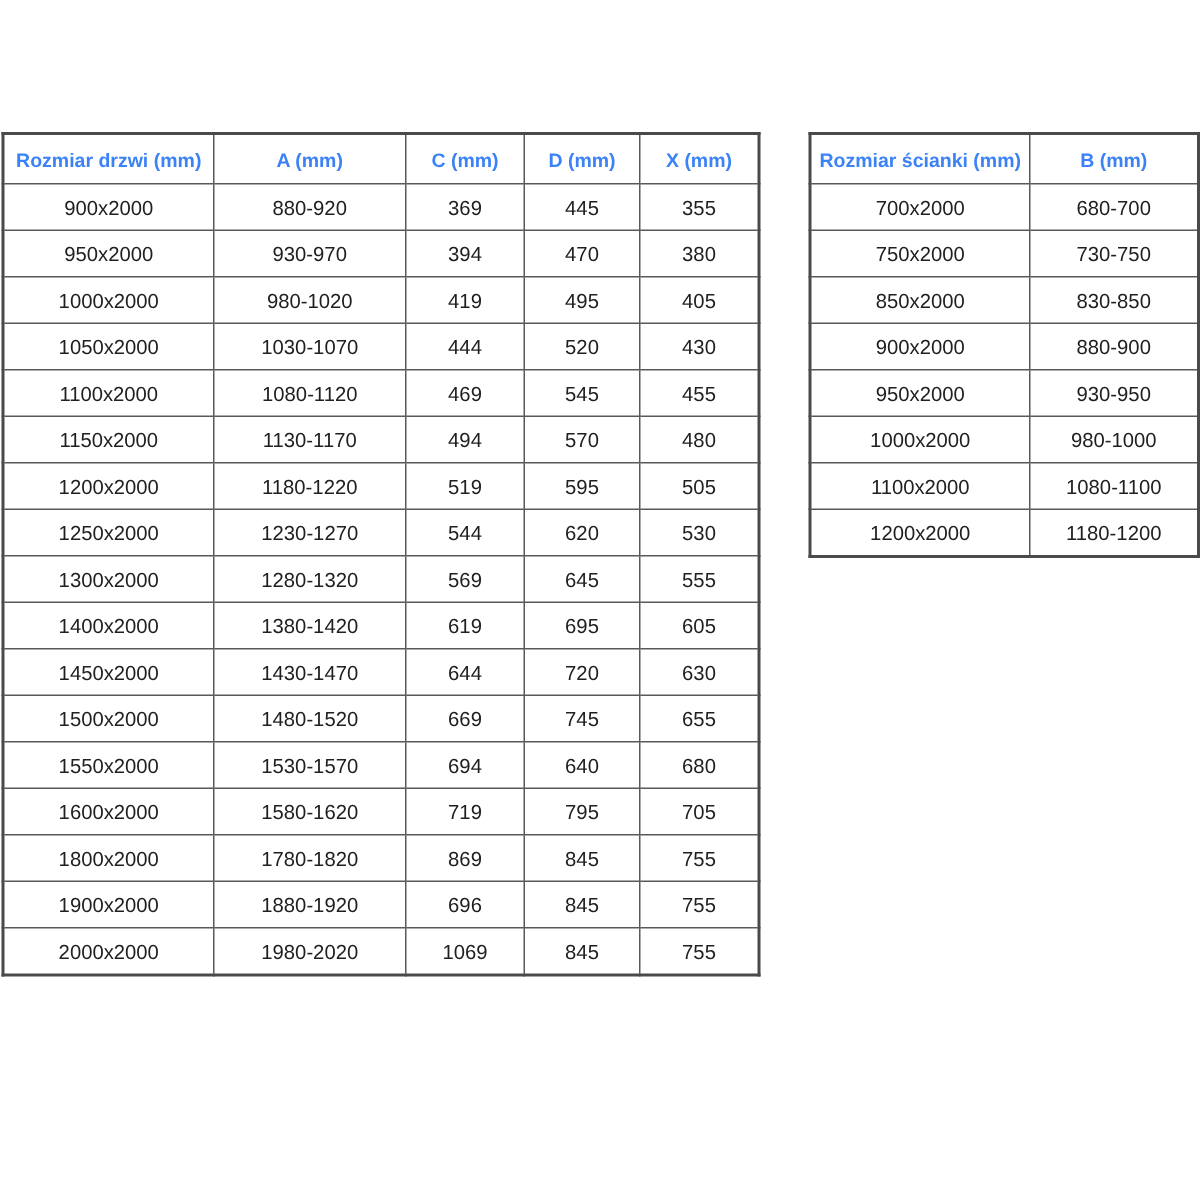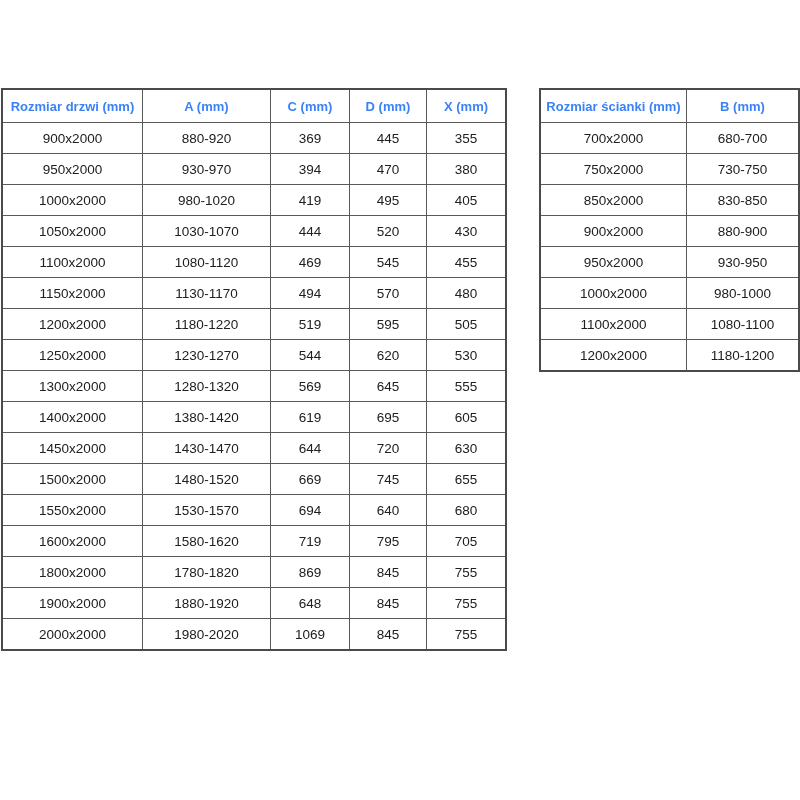--- a/index.html
+++ b/index.html
@@ -178,21 +178,21 @@
         <tr>
           <td>1800x2000</td>
           <td>1780-1820</td>
           <td>869</td>
           <td>845</td>
           <td>755</td>
         </tr>
         <tr>
           <td>1900x2000</td>
           <td>1880-1920</td>
-          <td>648</td>
+          <td>696</td>
           <td>845</td>
           <td>755</td>
         </tr>
         <tr>
           <td>2000x2000</td>
           <td>1980-2020</td>
           <td>1069</td>
           <td>845</td>
           <td>755</td>
         </tr>

